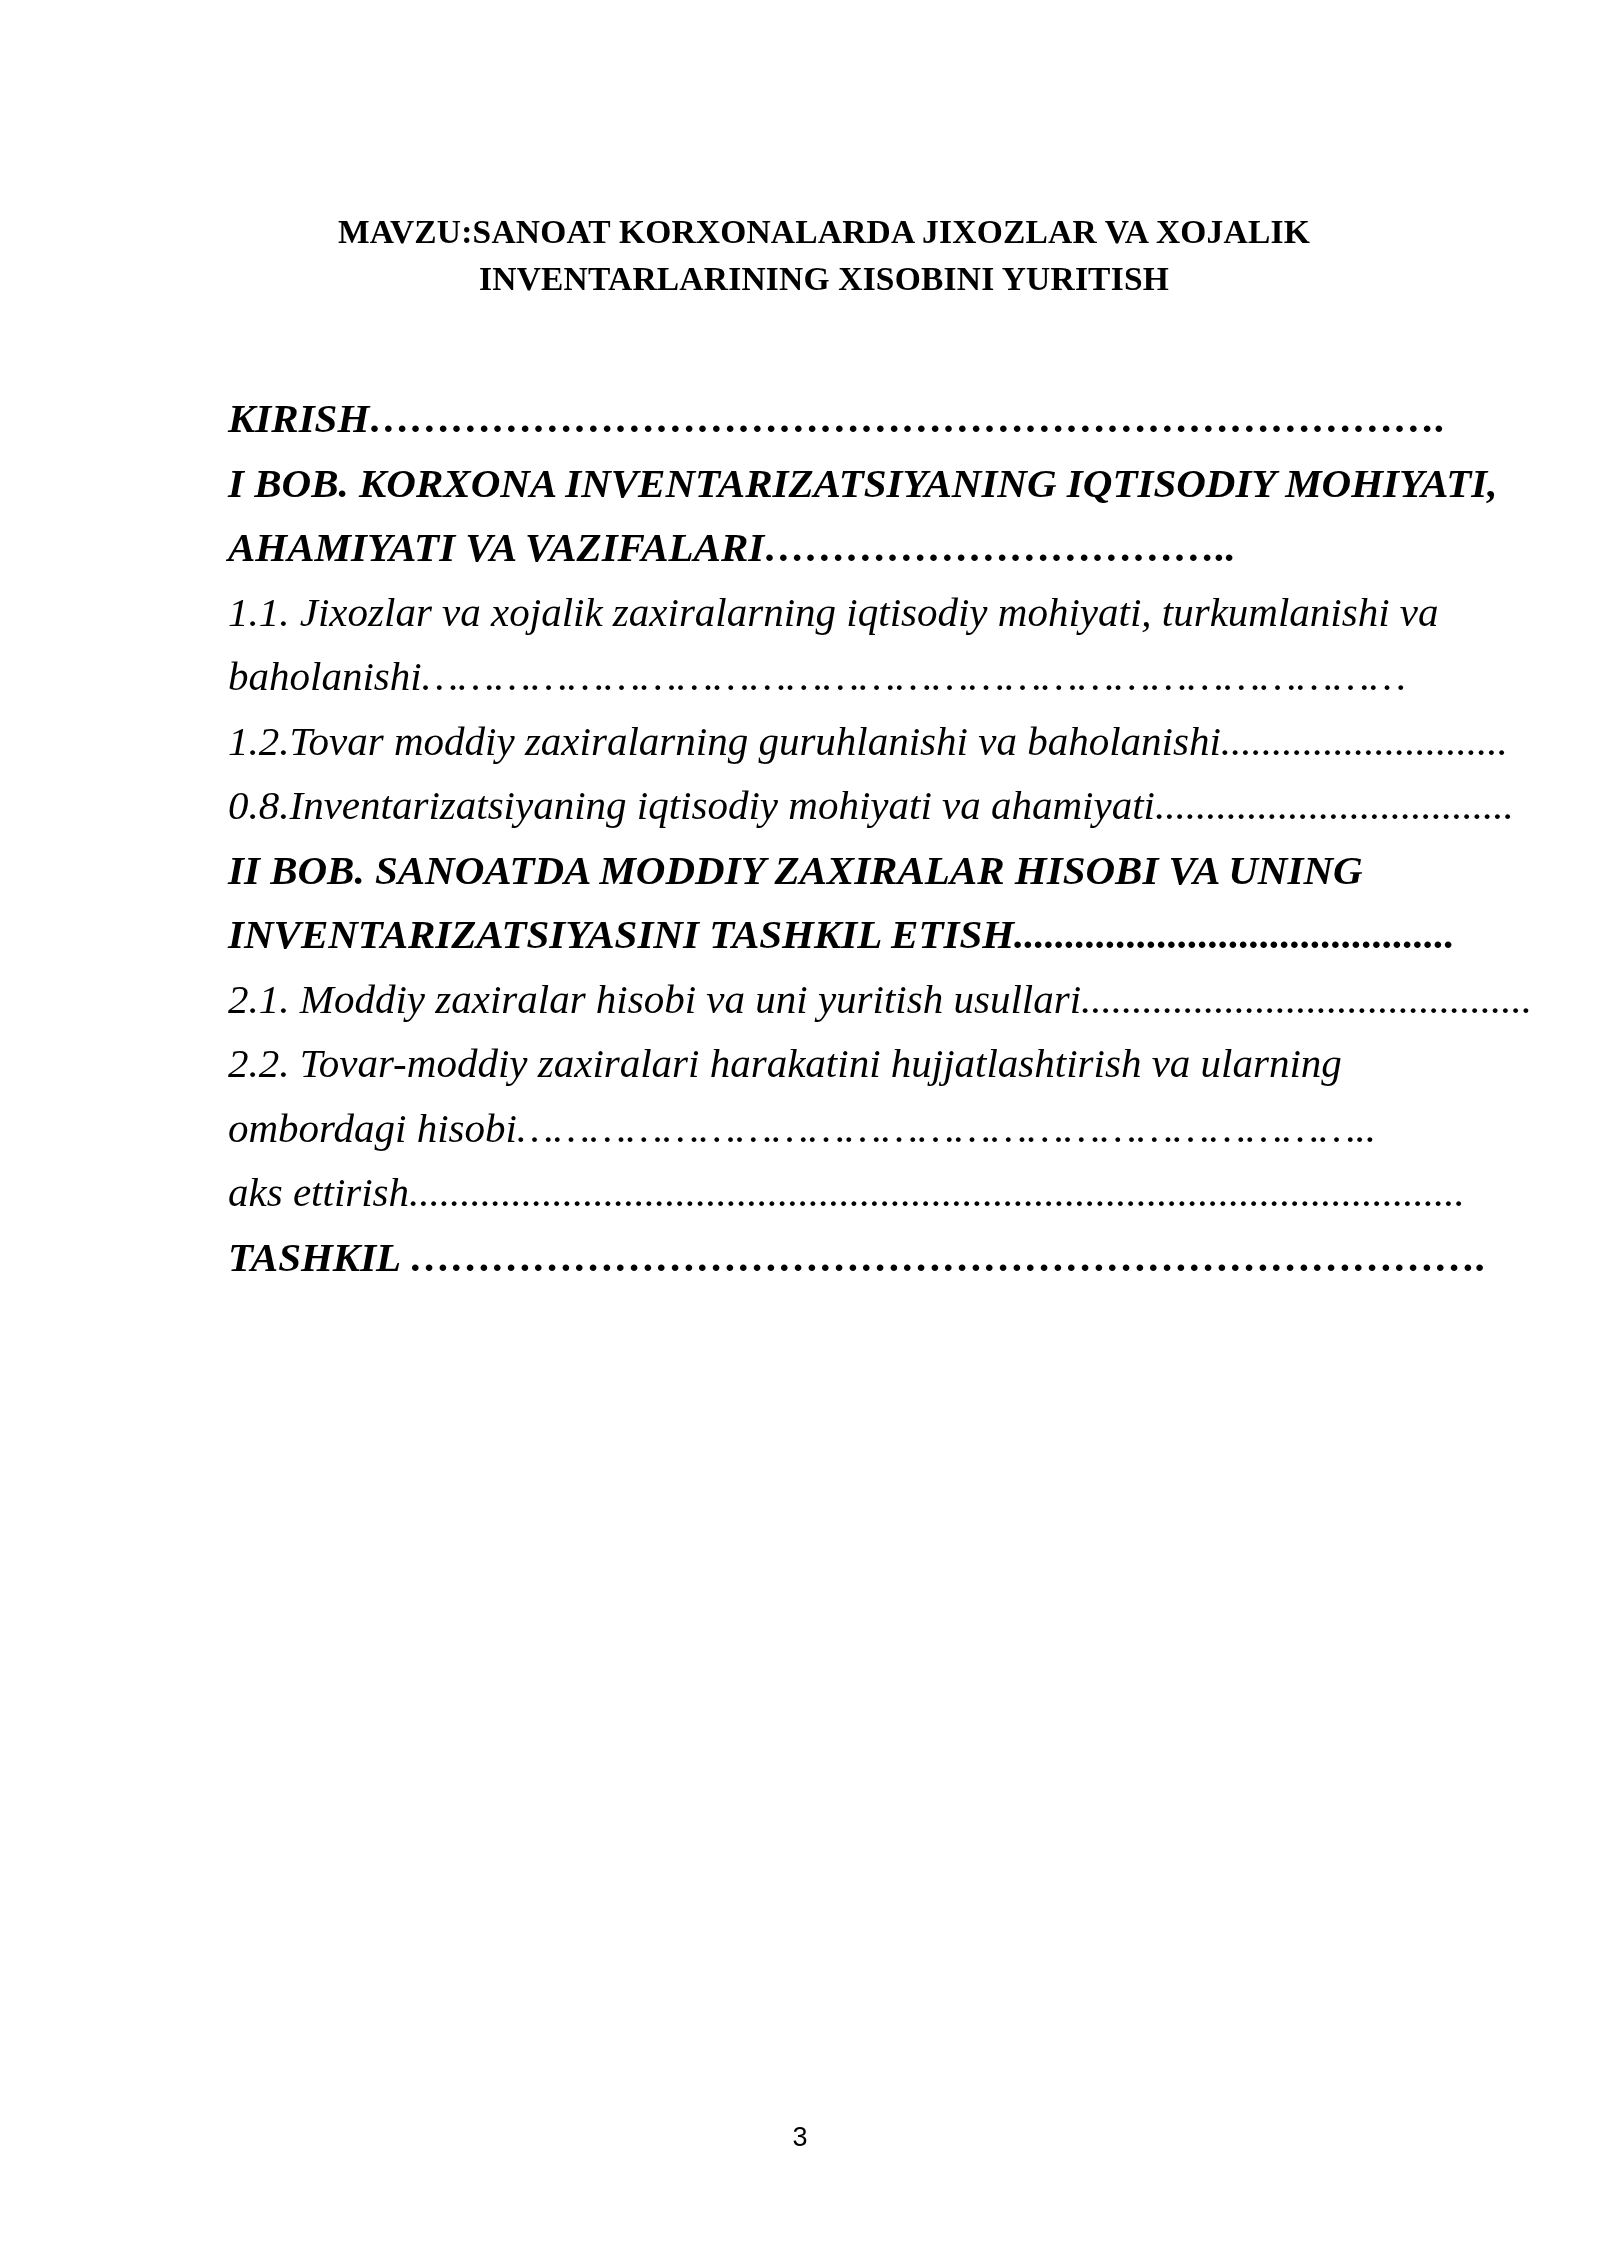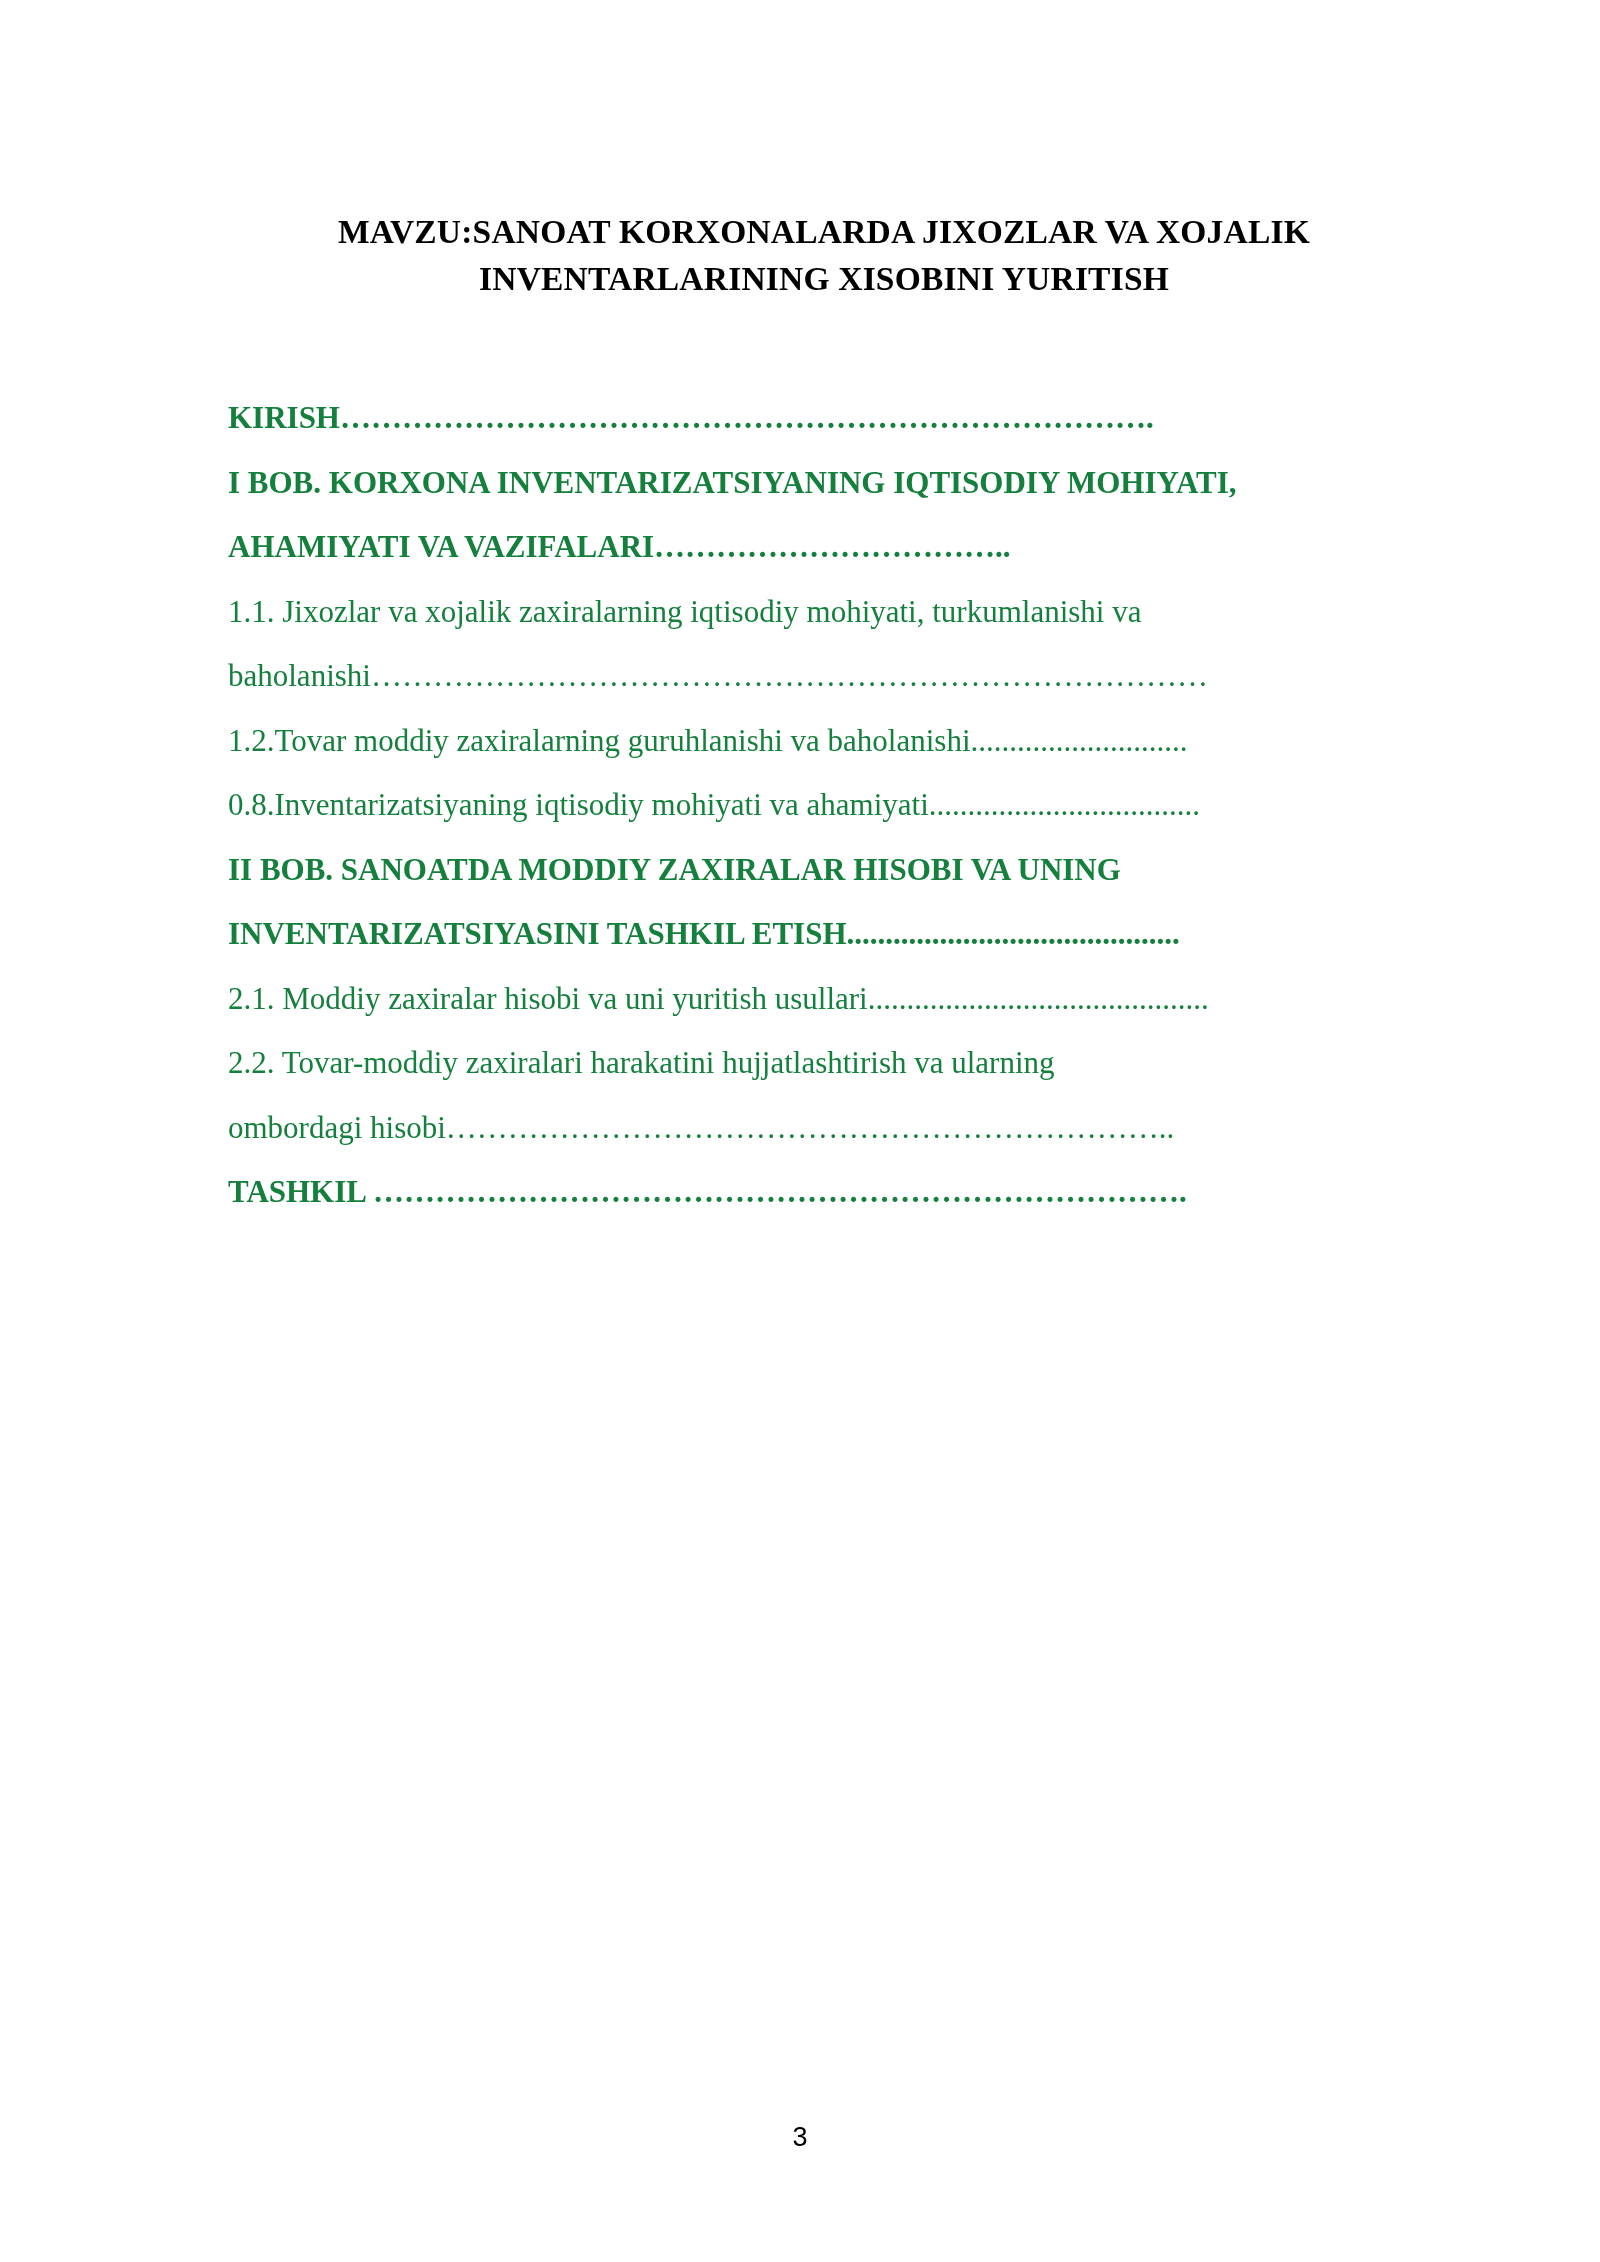--- a/index.html
+++ b/index.html
@@ -39,24 +39,25 @@
   }
 
   
   #toc {
     position: absolute;
     left: 228px;
     top: 374px;
     width: 1200px;
   }
   .toc-line {
-    font-size: 31px;
+    font-size: 41px;
     line-height: 64.5px;
     white-space: nowrap;
-    color: #15803d;
+    color: #000000;
+    font-style: italic;
   }
   .toc-line.bold {
     font-weight: bold;
   }
   .toc-line.reg {
     font-weight: normal;
   }
 
   
   #page-number {
@@ -86,18 +87,19 @@
       <div class="toc-line bold">AHAMIYATI VA VAZIFALARI……………………………..</div>
       <div class="toc-line reg">1.1. Jixozlar va xojalik zaxiralarning iqtisodiy mohiyati, turkumlanishi va</div>
       <div class="toc-line reg">baholanishi………………………………………………………………………</div>
       <div class="toc-line reg">1.2.Tovar moddiy zaxiralarning guruhlanishi va baholanishi............................</div>
       <div class="toc-line reg">0.8.Inventarizatsiyaning iqtisodiy mohiyati va ahamiyati...................................</div>
       <div class="toc-line bold">II BOB. SANOATDA  MODDIY ZAXIRALAR HISOBI VA UNING</div>
       <div class="toc-line bold">INVENTARIZATSIYASINI TASHKIL ETISH...........................................</div>
       <div class="toc-line reg">2.1. Moddiy zaxiralar hisobi va uni yuritish usullari............................................</div>
       <div class="toc-line reg">2.2. Tovar-moddiy zaxiralari harakatini hujjatlashtirish va ularning</div>
       <div class="toc-line reg">ombordagi hisobi……………………………………………………………..</div>
+      <div class="toc-line reg">aks ettirish.......................................................................................................</div>
       <div class="toc-line bold">TASHKIL …………………………………………………………………….</div>
     </div>
 
   <div id="page-number">3</div>
 
 </div>
 
 </body></html>

